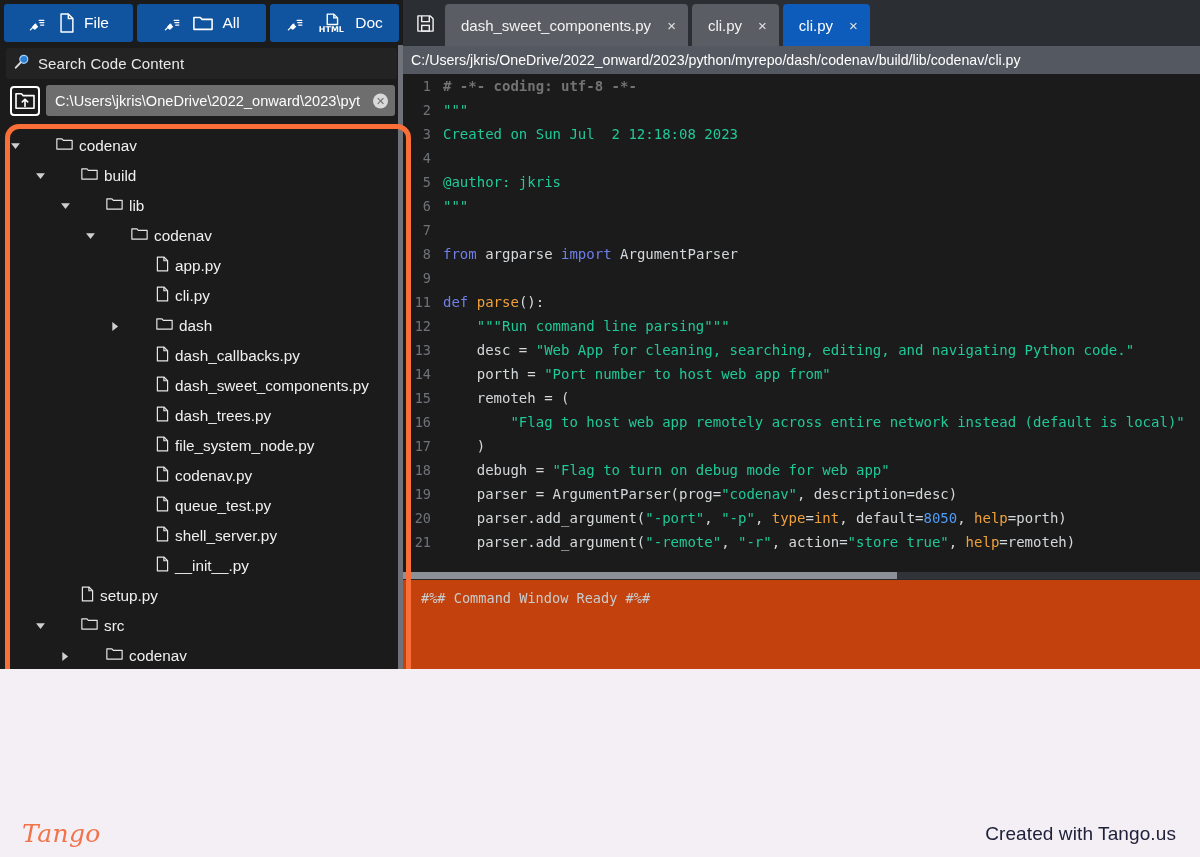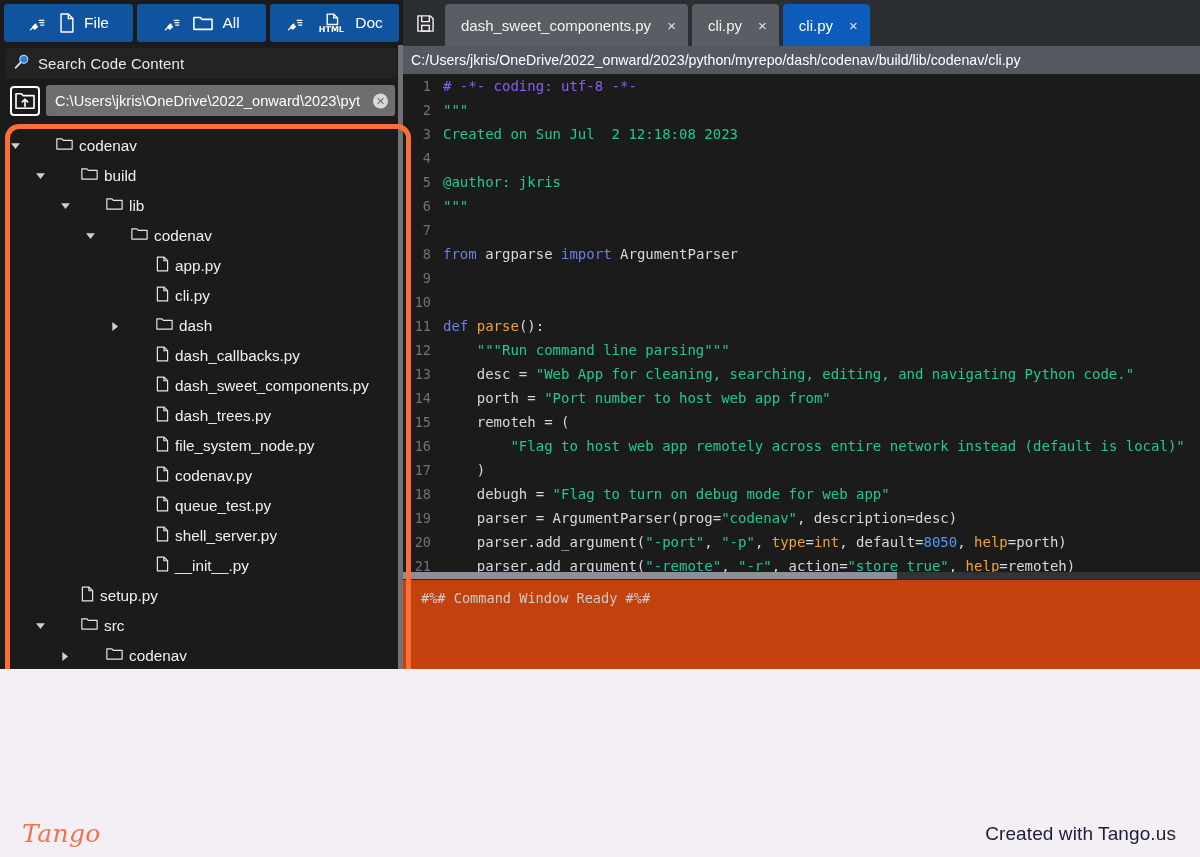--- a/index.html
+++ b/index.html
@@ -220,21 +220,21 @@
     text-align: right;
     color: #6f7378;
     padding-right: 12px;
     font-size: 13.5px;
     user-select: none;
   }
   .codetext { color: #d5d8da; }
   .k   { color: #6f7fe8; }        
   .kf  { color: #f0a13a; }        
   .s   { color: #20c997; }        
-  .c   { color: #8b5cf6; }        
+  .c   { color: #737373; font-weight: bold; }        
   .n   { color: #4f9bf5; }        
   .kw  { color: #f0a13a; }        
   .hscroll {
     position: absolute;
     left: 0; bottom: 0;
     width: 100%; height: 7px;
     background: #303338;
   }
   .hscroll i {
     position: absolute; left: 0; top: 0;
@@ -604,21 +604,20 @@
         <div id="code">
             <div class="code-line"><span class="lineno">1</span><span class="c"># -*- coding: utf-8 -*-</span></div>
             <div class="code-line"><span class="lineno">2</span><span class="s">"""</span></div>
             <div class="code-line"><span class="lineno">3</span><span class="s">Created on Sun Jul  2 12:18:08 2023</span></div>
             <div class="code-line"><span class="lineno">4</span><span class="s"></span></div>
             <div class="code-line"><span class="lineno">5</span><span class="s">@author: jkris</span></div>
             <div class="code-line"><span class="lineno">6</span><span class="s">"""</span></div>
             <div class="code-line"><span class="lineno">7</span><span class="codetext"></span></div>
             <div class="code-line"><span class="lineno">8</span><span class="k">from</span><span class="codetext"> argparse </span><span class="k">import</span><span class="codetext"> ArgumentParser</span></div>
             <div class="code-line"><span class="lineno">9</span><span class="codetext"></span></div>
-            <div class="code-line"><span class="lineno">10</span><span class="codetext"></span></div>
             <div class="code-line"><span class="lineno">11</span><span class="k">def</span><span class="codetext"> </span><span class="kf">parse</span><span class="codetext">():</span></div>
             <div class="code-line"><span class="lineno">12</span><span class="codetext">    </span><span class="s">"""Run command line parsing"""</span></div>
             <div class="code-line"><span class="lineno">13</span><span class="codetext">    desc = </span><span class="s">"Web App for cleaning, searching, editing, and navigating Python code."</span></div>
             <div class="code-line"><span class="lineno">14</span><span class="codetext">    porth = </span><span class="s">"Port number to host web app from"</span></div>
             <div class="code-line"><span class="lineno">15</span><span class="codetext">    remoteh = (</span></div>
             <div class="code-line"><span class="lineno">16</span><span class="codetext">        </span><span class="s">"Flag to host web app remotely across entire network instead (default is local)"</span></div>
             <div class="code-line"><span class="lineno">17</span><span class="codetext">    )</span></div>
             <div class="code-line"><span class="lineno">18</span><span class="codetext">    debugh = </span><span class="s">"Flag to turn on debug mode for web app"</span></div>
             <div class="code-line"><span class="lineno">19</span><span class="codetext">    parser = ArgumentParser(prog=</span><span class="s">"codenav"</span><span class="codetext">, description=desc)</span></div>
             <div class="code-line"><span class="lineno">20</span><span class="codetext">    parser.add_argument(</span><span class="s">"-port"</span><span class="codetext">, </span><span class="s">"-p"</span><span class="codetext">, </span><span class="kw">type</span><span class="codetext">=</span><span class="kf">int</span><span class="codetext">, default=</span><span class="n">8050</span><span class="codetext">, </span><span class="kw">help</span><span class="codetext">=porth)</span></div>

